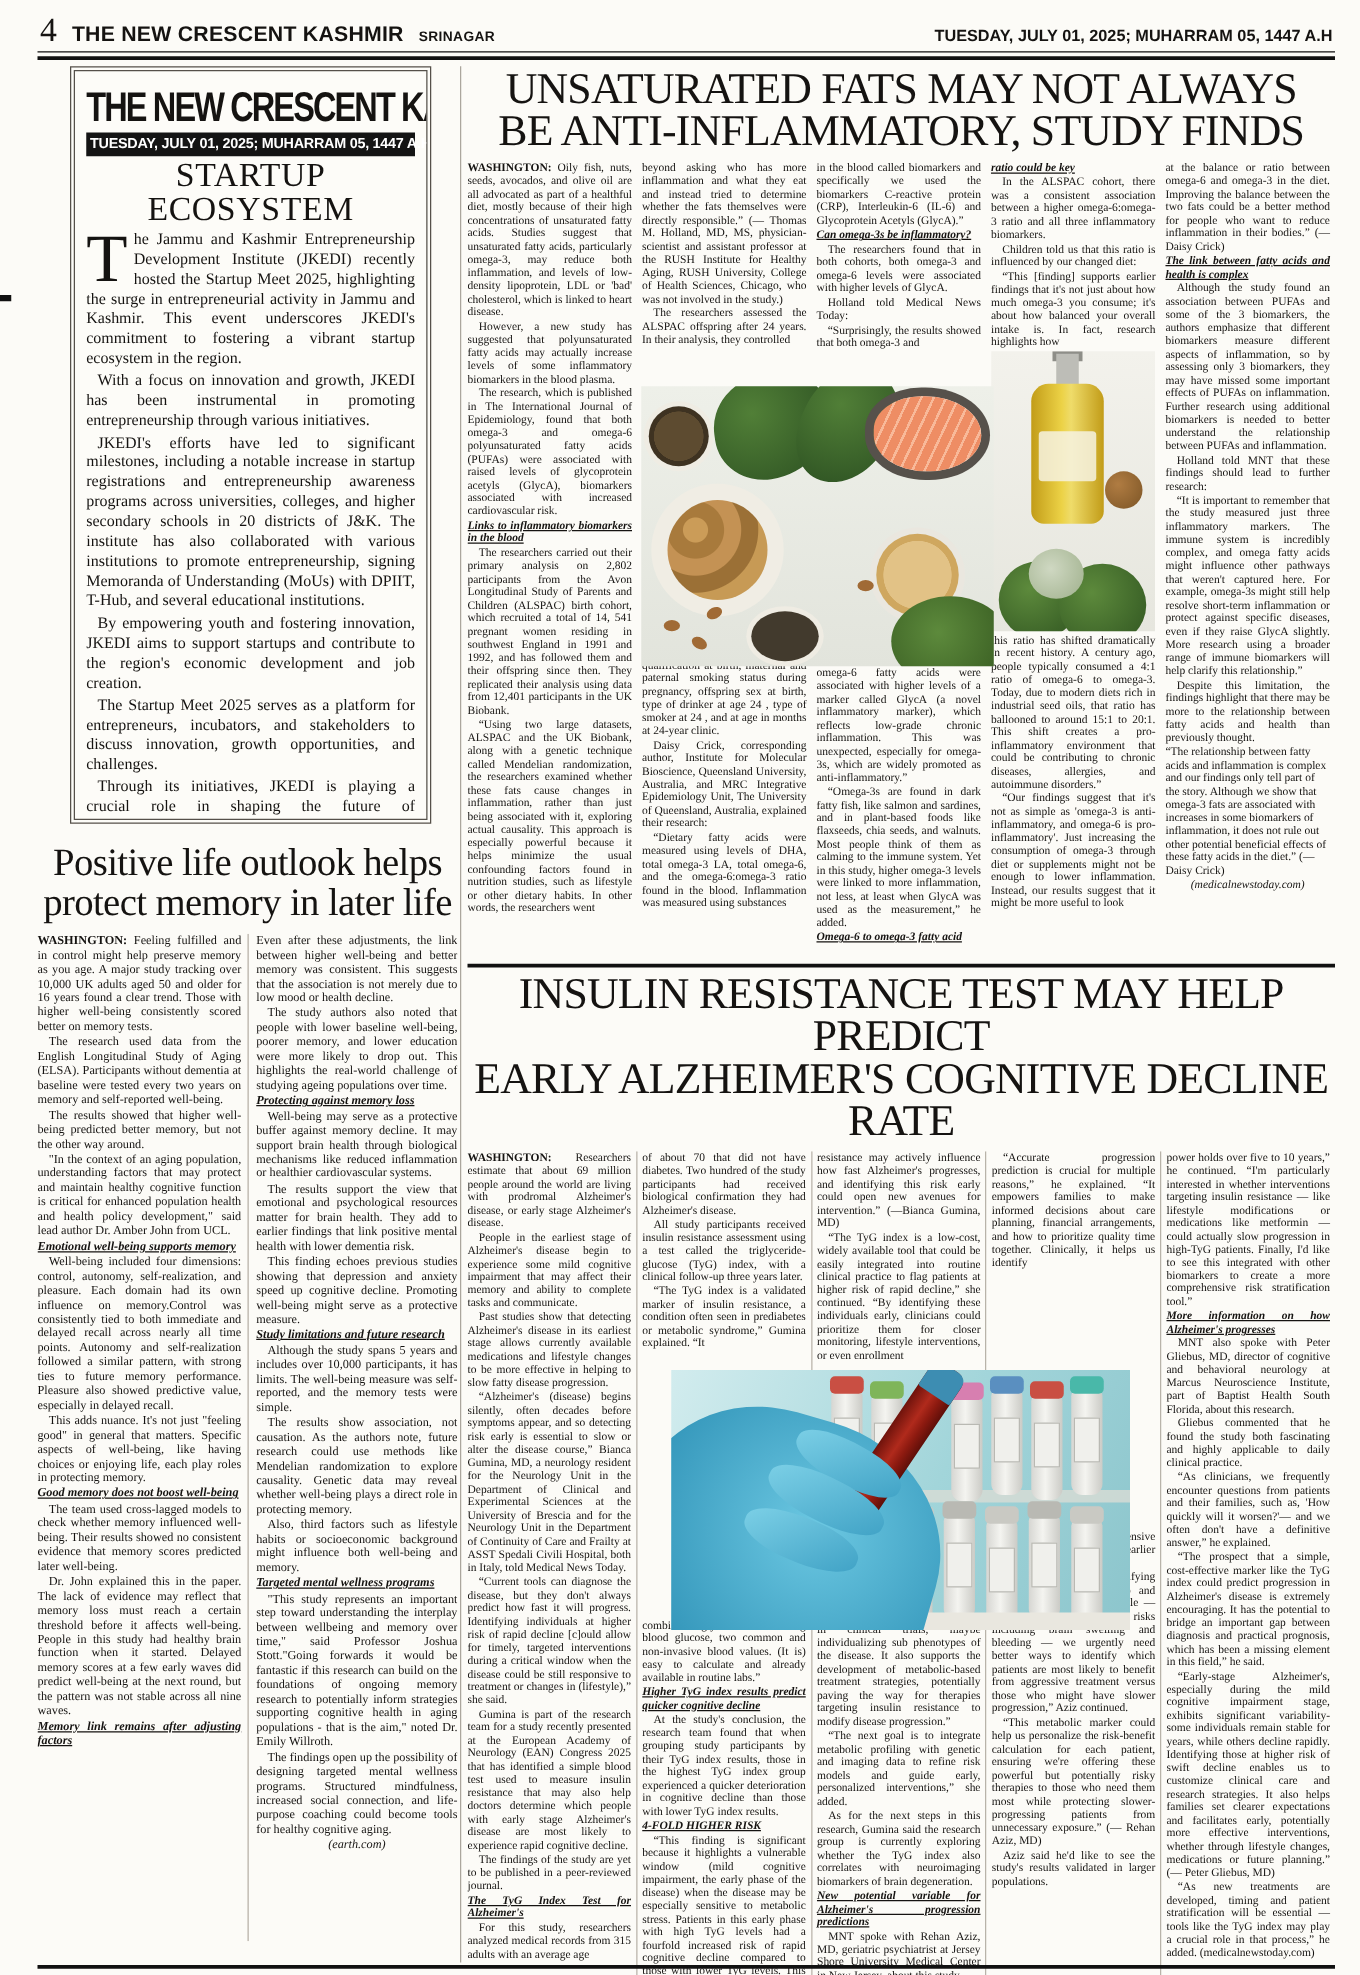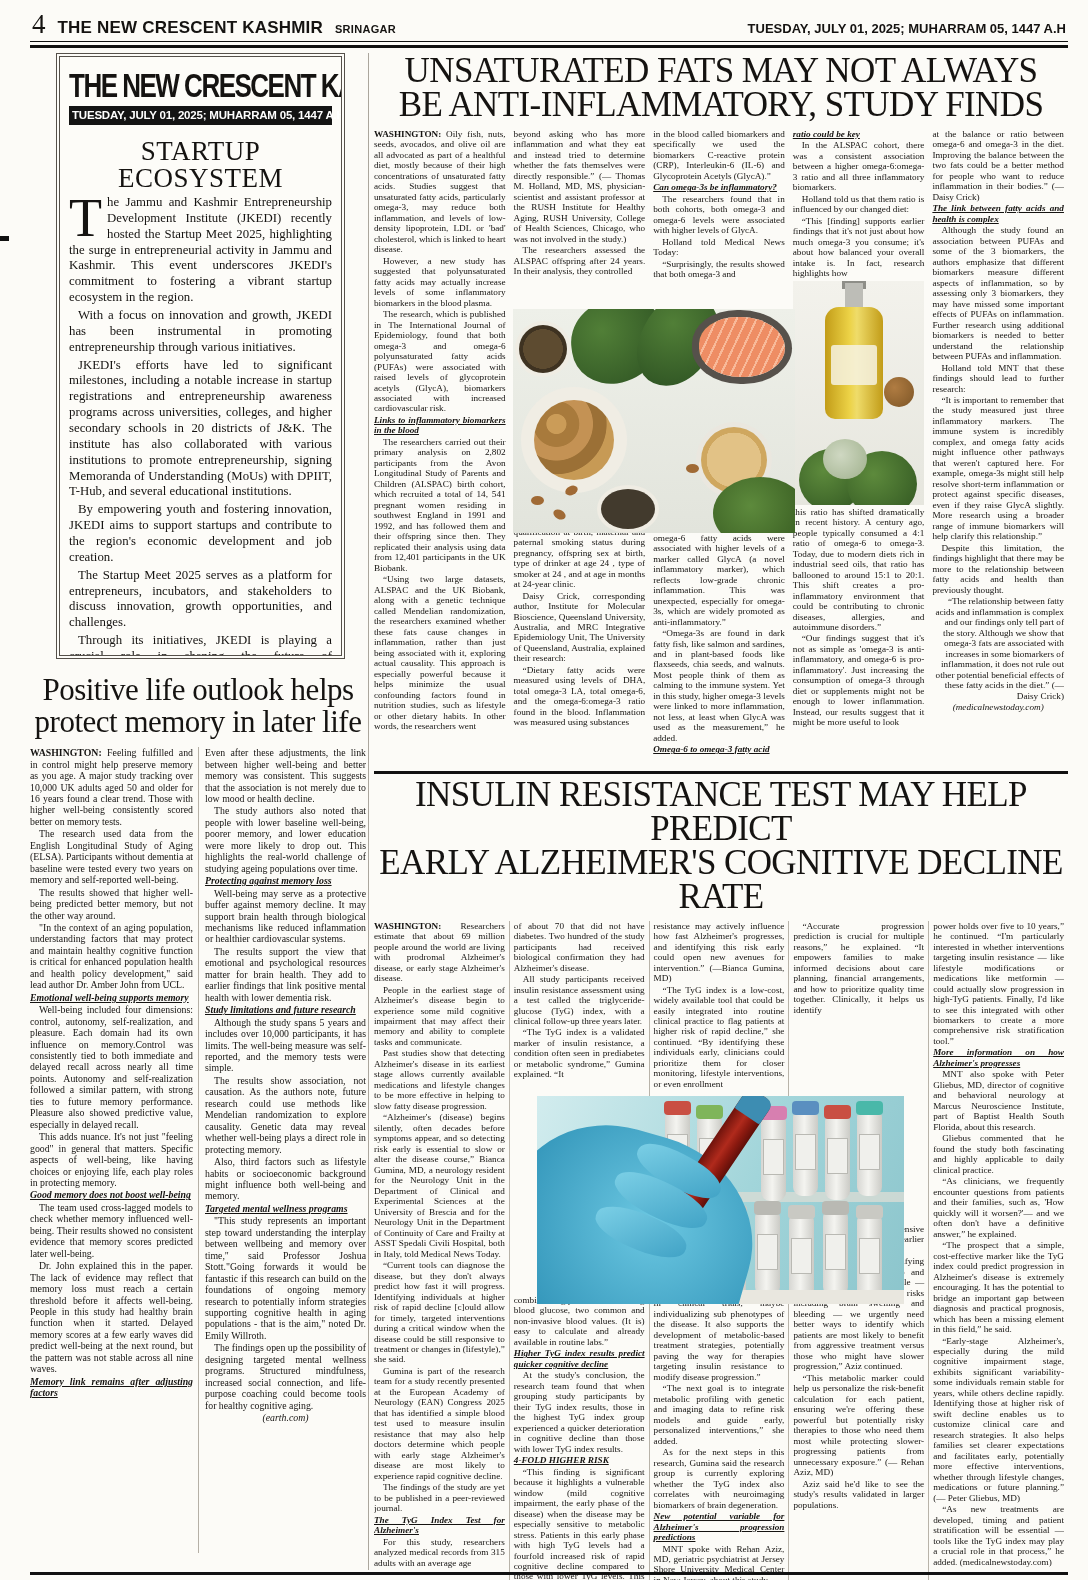--- a/index.html
+++ b/index.html
@@ -19,21 +19,21 @@
 
   
   .main{position:absolute;top:53px;left:30px;right:20px;bottom:10px;display:flex;}
   .left-region{width:336px;flex:none;}
   .right-region{flex:1;border-left:1px solid #aba69d;padding-left:5px;margin-left:2px;}
 
   
   .startup-box{margin-left:26px;width:289px;height:606px;border:4px double #55504a;padding:4px 9px 2px;overflow:hidden;background:#fdfcf8;}
   .box-masthead{font-family:"Liberation Sans",sans-serif;font-weight:800;font-size:26px;letter-spacing:-1.5px;text-align:center;transform:scaleY(1.28);transform-origin:top;white-space:nowrap;padding:4px 0 1px;}
   .box-datebar{background:#141414;color:#fff;font-family:"Liberation Sans",sans-serif;font-weight:700;font-size:11.5px;letter-spacing:-.2px;padding:3px 3px 4px;margin-top:9px;white-space:nowrap;}
-  .startup-headline{font-size:27px;font-weight:400;text-align:center;letter-spacing:.5px;margin:13px 0 3px;line-height:1;}
+  .startup-headline{font-size:27px;font-weight:400;text-align:center;letter-spacing:.5px;margin:2px 0 3px;line-height:1;}
   .startup-body{font-size:12.8px;line-height:1.24;text-align:justify;overflow:hidden;height:498px;}
   .startup-body p{margin:0 0 2px;}
   .lead-para{text-indent:0 !important;}
   .dropcap{float:left;font-size:54px;line-height:40px;padding:3px 5px 0 0;}
 
   
   .memory-headline{margin-top:15px;font-size:31px;font-weight:400;text-align:center;line-height:1.02;letter-spacing:-.5px;}
   .memory-body{margin-top:10px;display:flex;height:806px;overflow:hidden;}
   .mcol{width:168px;padding-right:5px;font-size:9.8px;line-height:1.17;text-align:justify;overflow:hidden;}
   .mcol2{border-left:1px solid #b5b0a6;padding-left:6px;padding-right:0;}
@@ -50,21 +50,21 @@
   .ncol:last-child{padding-right:0;}
   .insulin-body .ncol + .ncol{border-left:1px solid #b8b3a9;}
 
   
   .ncol p,.mcol p{margin:0 0 1px;}
   .b-p{text-indent:9px;}
   .b-pl{text-indent:0;}
   .b-pl b{font-weight:700;}
   .b-pn{text-indent:0;}
   .b-sub{font-weight:700;font-style:italic;text-decoration:underline;text-align:justify;margin:2px 0 1px;}
-  .b-qc{text-align:right;text-indent:0;margin:2px 3px;}
+  .b-qc{text-align:left;text-indent:0;margin:2px 3px;}
   .b-cr{text-align:center;font-style:italic;text-indent:0;}
   .b-gap{width:100%;}
 
   .rule-thick{border-top:3px solid #111;margin:5px 0 4px;}
   .rule-bottom{position:absolute;left:30px;right:20px;bottom:5px;border-top:3px solid #111;}
 
   
   .photo{position:absolute;z-index:6;overflow:hidden;}
   
   .food-photo{top:180px;left:139px;width:282px;height:224px;background:linear-gradient(180deg,#eef0e9,#e2e4dc);}
@@ -164,20 +164,21 @@
               <p class="b-p">The team used cross-lagged models to check whether memory influenced well-being. Their results showed no consistent evidence that memory scores predicted later well-being.</p>
               <p class="b-p">Dr. John explained this in the paper. The lack of evidence may reflect that memory loss must reach a certain threshold before it affects well-being. People in this study had healthy brain function when it started. Delayed memory scores at a few early waves did predict well-being at the next round, but the pattern was not stable across all nine waves.</p>
               <p class="b-sub">Memory link remains after adjusting factors</p>
             </div>
           <div class="mcol mcol2">
               <p class="b-pn">Even after these adjustments, the link between higher well-being and better memory was consistent. This suggests that the association is not merely due to low mood or health decline.</p>
               <p class="b-p">The study authors also noted that people with lower baseline well-being, poorer memory, and lower education were more likely to drop out. This highlights the real-world challenge of studying ageing populations over time.</p>
               <p class="b-sub">Protecting against memory loss</p>
               <p class="b-p">Well-being may serve as a protective buffer against memory decline. It may support brain health through biological mechanisms like reduced inflammation or healthier cardiovascular systems.</p>
               <p class="b-p">The results support the view that emotional and psychological resources matter for brain health. They add to earlier findings that link positive mental health with lower dementia risk.</p>
+              <p class="b-p">This finding echoes previous studies showing that depression and anxiety speed up cognitive decline. Promoting well-being might serve as a protective measure.</p>
               <p class="b-sub">Study limitations and future research</p>
               <p class="b-p">Although the study spans 5 years and includes over 10,000 participants, it has limits. The well-being measure was self-reported, and the memory tests were simple.</p>
               <p class="b-p">The results show association, not causation. As the authors note, future research could use methods like Mendelian randomization to explore causality. Genetic data may reveal whether well-being plays a direct role in protecting memory.</p>
               <p class="b-p">Also, third factors such as lifestyle habits or socioeconomic background might influence both well-being and memory.</p>
               <p class="b-sub">Targeted mental wellness programs</p>
               <p class="b-p">"This study represents an important step toward understanding the interplay between wellbeing and memory over time," said Professor Joshua Stott."Going forwards it would be fantastic if this research can build on the foundations of ongoing memory research to potentially inform strategies supporting cognitive health in aging populations - that is the aim," noted Dr. Emily Willroth.</p>
               <p class="b-p">The findings open up the possibility of designing targeted mental wellness programs. Structured mindfulness, increased social connection, and life-purpose coaching could become tools for healthy cognitive aging.</p>
               <p class="b-cr">(earth.com)</p>
             </div>
         </div>
@@ -213,21 +214,21 @@
               <p class="b-p">Holland told Medical News Today:</p>
               <p class="b-p">“Surprisingly, the results showed that both omega-3 and</p>
               <div class="b-gap" style="height: 252px;"></div>
               <p class="b-pn">omega-6 fatty acids were associated with higher levels of a marker called GlycA (a novel inflammatory marker), which reflects low-grade chronic inflammation. This was unexpected, especially for omega-3s, which are widely promoted as anti-inflammatory.”</p>
               <p class="b-p">“Omega-3s are found in dark fatty fish, like salmon and sardines, and in plant-based foods like flaxseeds, chia seeds, and walnuts. Most people think of them as calming to the immune system. Yet in this study, higher omega-3 levels were linked to more inflammation, not less, at least when GlycA was used as the measurement,” he added.</p>
               <p class="b-sub">Omega-6 to omega-3 fatty acid</p>
             </div>
           <div class="ncol">
               <p class="b-sub">ratio could be key</p>
               <p class="b-p">In the ALSPAC cohort, there was a consistent association between a higher omega-6:omega-3 ratio and all three inflammatory biomarkers.</p>
-              <p class="b-p">Holland told us that them ratio is influenced by our changed diet:</p>
+              <p class="b-p">Children told us that this ratio is influenced by our changed diet:</p>
               <p class="b-p">“This [finding] supports earlier findings that it's not just about how much omega-3 you consume; it's about how balanced your overall intake is. In fact, research highlights how</p>
               <div class="oil-photo">
                 <div class="op-cap"></div>
                 <div class="op-neck"></div>
                 <div class="op-bottle"></div>
                 <div class="op-label"></div>
                 <div class="op-walnut"></div>
                 <div class="op-broc b1"></div>
                 <div class="op-broc b2"></div>
                 <div class="op-broc b3"></div>

